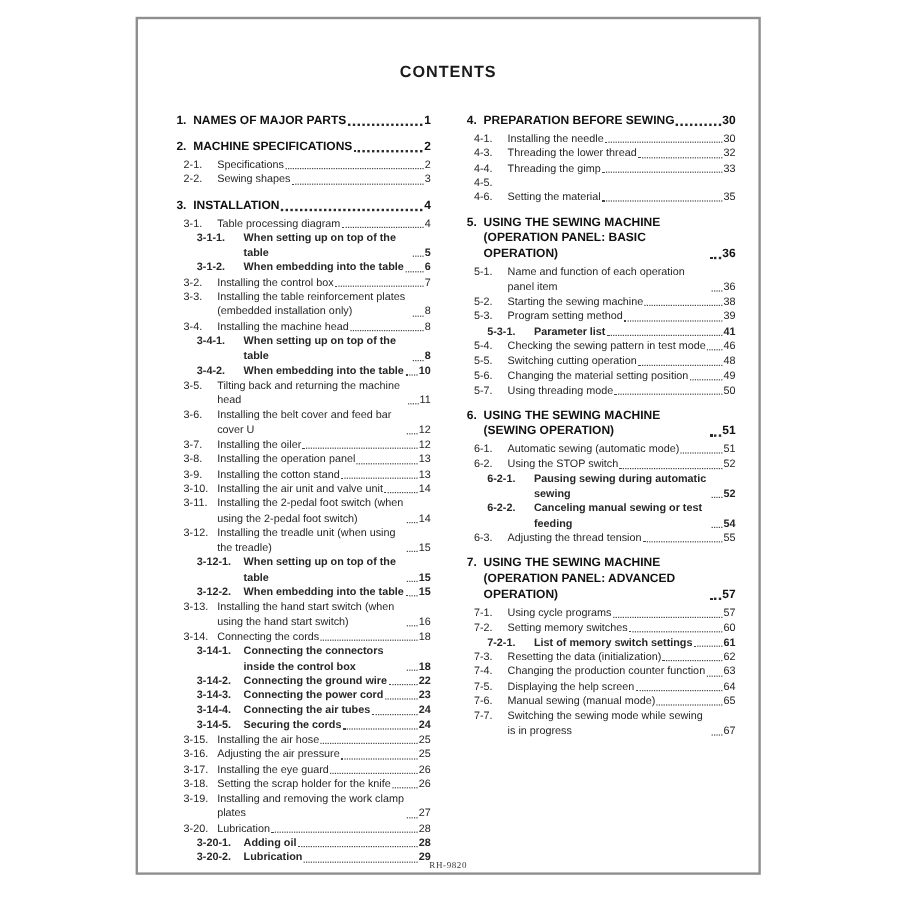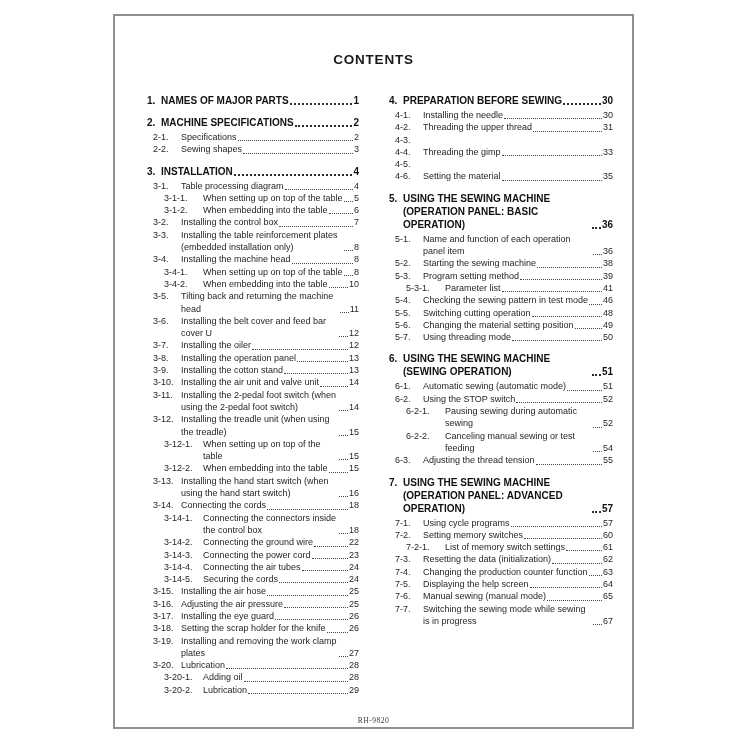--- a/index.html
+++ b/index.html
@@ -89,21 +89,21 @@
     border-bottom: 2px dotted #2b2b2b;
     margin-bottom: 2px;
   }
   .i1, .i2 {
     font-size: 9px;
     line-height: 12.3px;
     color: #262626;
   }
   .i1 { padding-left: 6px; }
   .i1 .num { width: 28px; }
-  .i2 { padding-left: 17px; }
+  .i2 { padding-left: 17px; font-weight: bold; }
   .i2 .num { width: 39px; }
   .col-left .entry:first-child,
   .col-right .entry:first-child { margin-top: 0; }
   .footer {
     position: absolute;
     bottom: 2px;
     left: 0;
     width: 100%;
     text-align: center;
     font-family: "Liberation Serif", serif;
@@ -436,29 +436,26 @@
           </div>
           <div class="entry i1">
             <span class="num">4-1.</span>
             <span class="body">
               <span class="txt">Installing the needle</span>
               <span class="leader"></span>
               <span class="pg">30</span>
             </span>
           </div>
           <div class="entry i1">
-            <span class="num">4-2.</span>
-            <span class="body">
-              <span class="txt">Threading the upper thread</span>
-              <span class="leader"></span>
-              <span class="pg">31</span>
-            </span>
-          </div>
-          <div class="entry i1">
             <span class="num">4-3.</span>
+            <span class="body">
+              <span class="txt">Threading the lower thread</span>
+              <span class="leader"></span>
+              <span class="pg">32</span>
+            </span>
           </div>
           <div class="entry i1">
             <span class="num">4-4.</span>
             <span class="body">
               <span class="txt">Threading the gimp</span>
               <span class="leader"></span>
               <span class="pg">33</span>
             </span>
           </div>
           <div class="entry i1">

